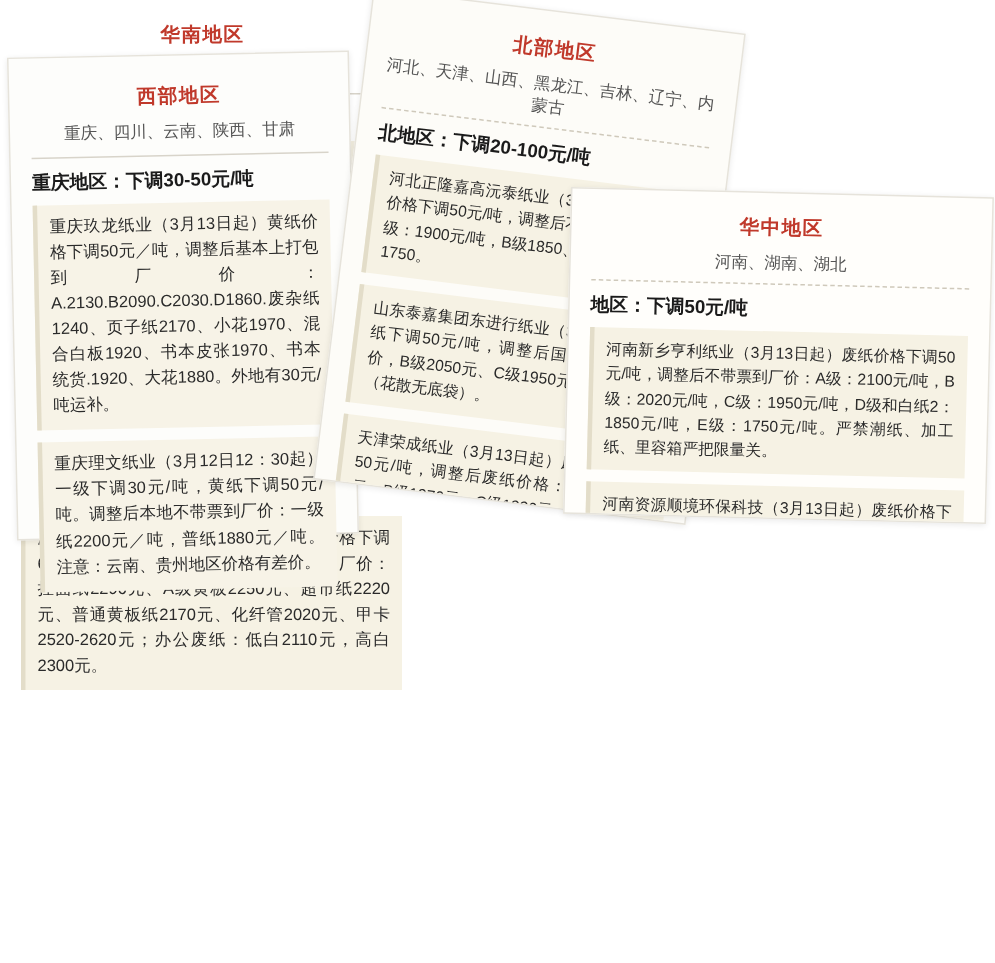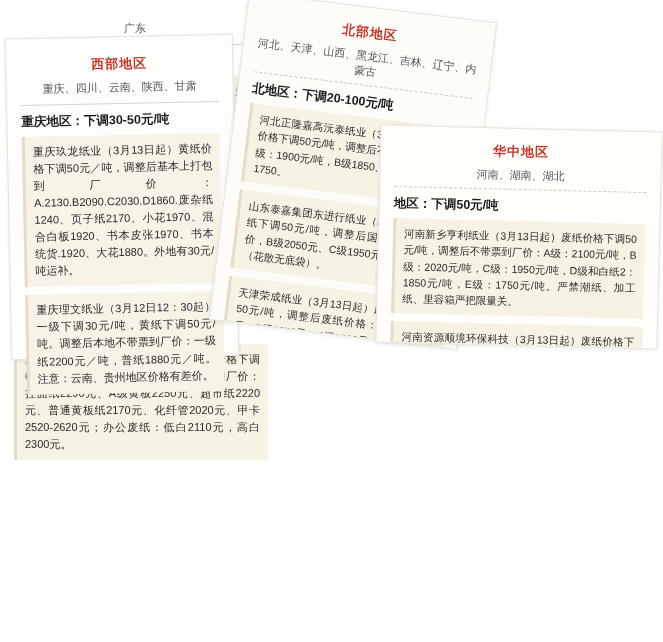--- a/index.html
+++ b/index.html
@@ -142,20 +142,21 @@
   <div class="card" id="card-central">
     <div class="region-title">华中地区</div>
     <div class="region-sub">河南、湖南、湖北</div>
     <hr class="dashline">
     <div class="sec-head">地区：下调50元/吨</div>
     <div class="para">河南新乡亨利纸业（3月13日起）废纸价格下调50元/吨，调整后不带票到厂价：A级：2100元/吨，B级：2020元/吨，C级：1950元/吨，D级和白纸2：1850元/吨，E级：1750元/吨。严禁潮纸、加工纸、里容箱严把限量关。</div>
     <div class="para">河南资源顺境环保科技（3月13日起）废纸价格下调50元/吨。调整后不带票到厂价：一级纸2100元/吨，二级2020元/吨，三级纸1900元/吨。</div>
   </div>
 
   <div id="card-south">
+    <div class="region-title">华南地区</div>
     <div class="region-sub">广东</div>
     <hr class="rule">
     <div class="sec-head">广东地区：下调30-50元/吨</div>
     <div class="para">广东江门丰达/明星纸业（3月13日8点起）废纸价格下调30元/吨。调整后废纸到厂价格如下：（1）特级卡:2240元/吨；（2）坑卡、啤酒箱：1860元/吨；（3）混合废纸（统货）:1860元/吨；（4）A级纸筒：1890元/吨；（5）B级纸筒：1590元/吨；（6）C级纸筒：1340元/吨。</div>
   </div>
 
   <div id="card-east">
     <div class="region-title">华东地区</div>
     <div class="region-sub">浙江、安徽、山东、江苏、福建、江西</div>
     <hr class="rule">

